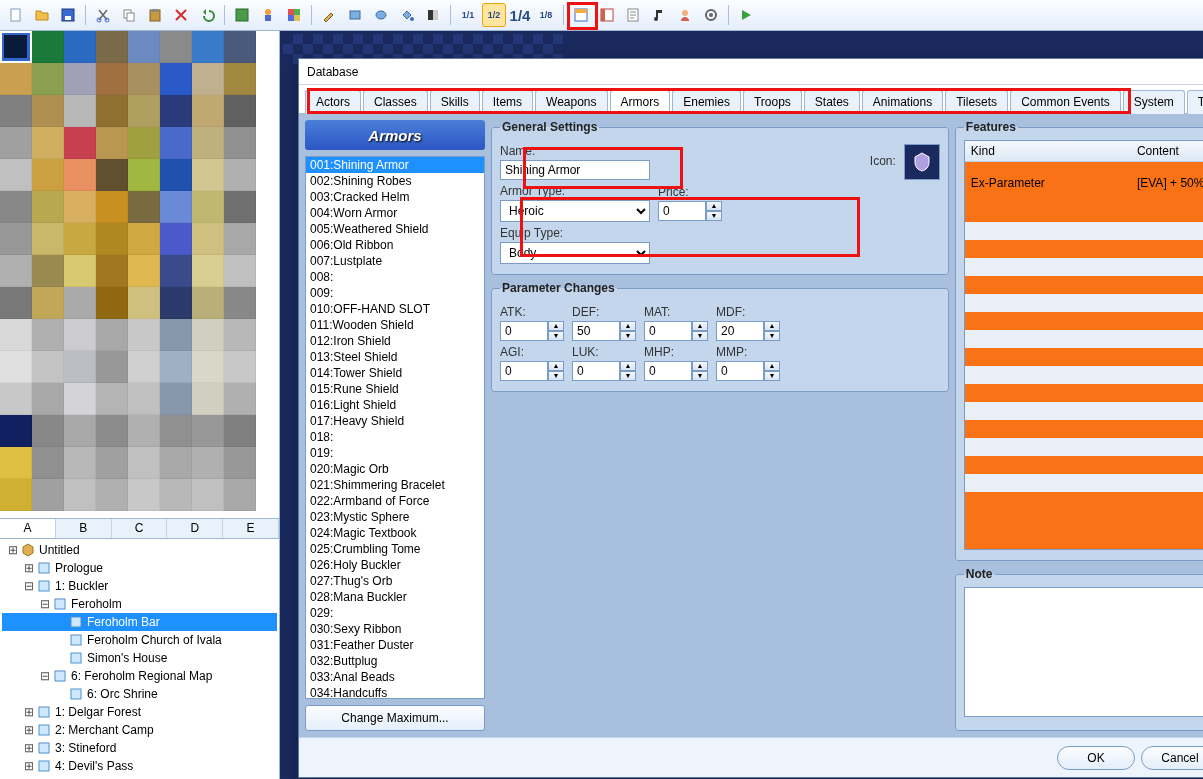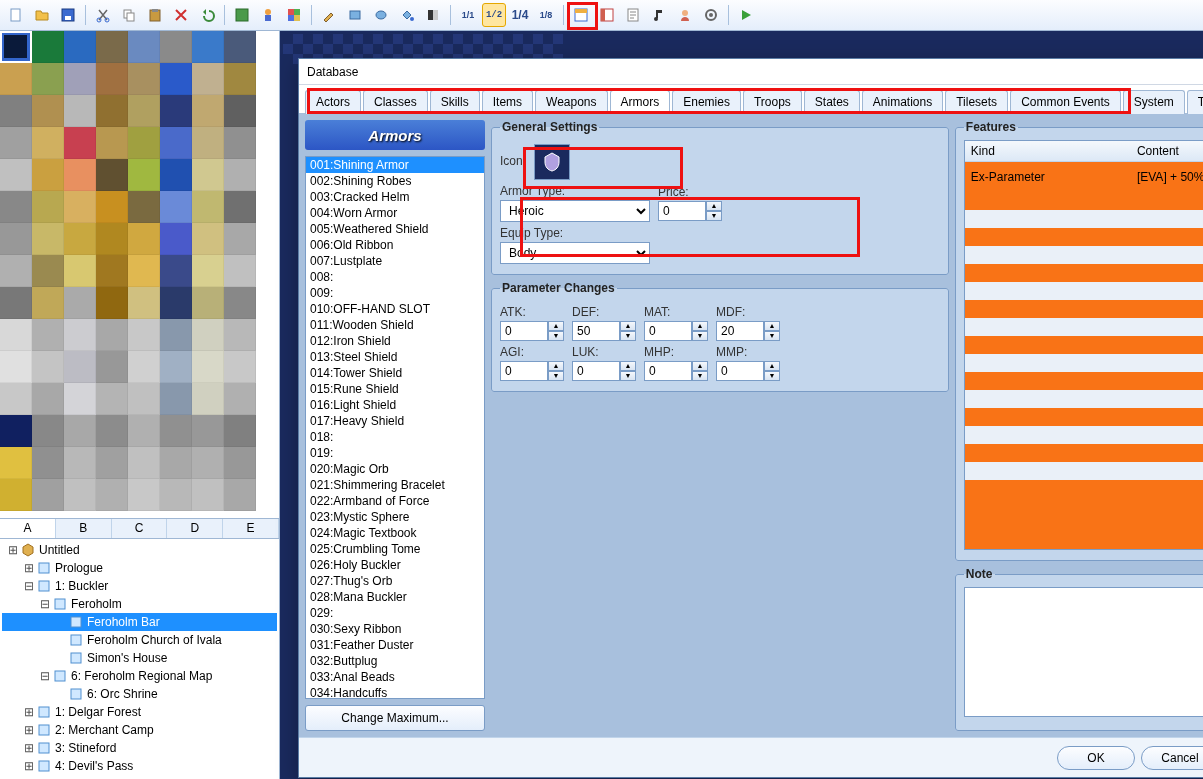--- a/index.html
+++ b/index.html
@@ -2,21 +2,21 @@
 <html><head>
 <meta charset="utf-8">
 <style>
 * { box-sizing: border-box; margin: 0; padding: 0; font-family: "Segoe UI", Tahoma, sans-serif; font-size: 12px; }
 body { background: #eef; width: 1203px; height: 779px; overflow: hidden; position: relative; }
 
 
 .toolbar { height: 31px; background: linear-gradient(#fcfdff, #e4eefb); border-bottom: 1px solid #9fb7d4; display: flex; align-items: center; padding: 0 4px; gap: 2px; }
 .tool-btn { width: 24px; height: 24px; display: flex; align-items: center; justify-content: center; border: 1px solid transparent; border-radius: 3px; cursor: pointer; }
 .tool-sep { width: 1px; height: 20px; background: #a8c0dd; margin: 0 3px; }
-.tool-btn.selected { background: #ffe6a0; border-color: #e5a700; font-family: Liberation Mono, monospace; }
+.tool-btn.selected { background: #ffe6a0; border-color: #e5a700; }
 .icon-sq { width: 16px; height: 16px; display: block; }
 
 
 .left-panel { position: absolute; left: 0; top: 31px; width: 280px; bottom: 0; background: #fff; border-right: 1px solid #9fb7d4; display: flex; flex-direction: column; }
 .tileset-area { flex: 0 0 488px; overflow: auto; background: #fff; border-bottom: 1px solid #9fb7d4; position: relative; }
 .tileset-grid { display: grid; grid-template-columns: repeat(8, 32px); grid-auto-rows: 32px; }
 .tile { width: 32px; height: 32px; border-right: 1px solid rgba(0,0,0,0.05); border-bottom: 1px solid rgba(0,0,0,0.05); }
 .tile.selected { outline: 2px solid #fff; outline-offset: -2px; box-shadow: inset 0 0 0 4px #3366cc; }
 .layer-tabs { height: 20px; display: flex; border-bottom: 1px solid #9fb7d4; background: #e9f1fb; }
 .layer-tab { flex: 1; text-align: center; border-right: 1px solid #c0d4ea; line-height: 18px; cursor: pointer; }
@@ -59,21 +59,21 @@
 .num-field { display: flex; }
 .num-field input { width: 48px; }
 .spinner { width: 16px; display: flex; flex-direction: column; }
 .spinner div { flex: 1; background: linear-gradient(#f5f8fc,#d8e4f2); border: 1px solid #7a9cc6; font-size: 7px; text-align: center; line-height: 7px; cursor: pointer;}
 .icon-slot { width: 36px; height: 36px; background: #1a2a5e; border: 1px solid #7a9cc6; display: flex; align-items: center; justify-content: center; }
 
 .feat-box { background: #f97316; border: 1px solid #7a9cc6; flex: 1; }
 .feat-header { display: flex; background: linear-gradient(#f4f8fc,#dce8f6); border-bottom: 1px solid #c0d4ea; }
 .feat-header div { flex: 1; padding: 3px 6px; }
 .feat-row { display: flex; }
-.feat-row div { flex: 1; padding: 8px 6px; }
+.feat-row div { flex: 1; padding: 14px 6px; }
 .feat-stripe:nth-child(odd) { background: #eaf0f8; }
 .feat-stripe { height: 18px; }
 
 .dlg-bottom { height: 40px; background: #eef4fb; border-top: 1px solid #c0d4ea; display: flex; justify-content: flex-end; align-items: center; gap: 6px; padding: 0 10px;}
 .dlg-btn { width: 78px; height: 24px; background: linear-gradient(#fcfdff,#e4eefb); border: 1px solid #7a9cc6; border-radius: 12px; cursor: pointer; text-align: center; }
 .dlg-btn.disabled { color: #999; }
 
 
 .hl-red { position: absolute; border: 3px solid #e11; pointer-events: none; z-index: 50; }
 </style>
@@ -172,21 +172,21 @@
     </div>
   <div class="tool-btn">
       <svg class="icon-sq" viewBox="0 0 16 16">
         <rect x="3" y="3" width="5" height="10" fill="#333"></rect>
         <rect x="8" y="3" width="5" height="10" fill="#ccc"></rect>
       </svg>
     </div>
   <div class="tool-sep"></div>
   <div class="tool-btn" style="font-size:9px;font-weight:bold;color:#2a4a8a">1/1</div>
   <div class="tool-btn selected" style="font-size:9px;font-weight:bold;color:#2a4a8a">1/2</div>
-  <div class="tool-btn" style="font-size:12px;font-weight:bold;color:#2a4a8a">1/4</div>
+  <div class="tool-btn" style="font-size:15px;font-weight:bold;color:#2a4a8a">1/4</div>
   <div class="tool-btn" style="font-size:9px;font-weight:bold;color:#2a4a8a">1/8</div>
   <div class="tool-sep"></div>
   <div class="tool-btn">
       <svg class="icon-sq" viewBox="0 0 16 16">
         <rect x="2" y="2" width="12" height="12" fill="#fff" stroke="#3a6ad0"></rect>
         <rect x="2" y="2" width="12" height="4" fill="#f0b040"></rect>
       </svg>
     </div>
   <div class="tool-btn">
       <svg class="icon-sq" viewBox="0 0 16 16">
@@ -544,20 +544,24 @@
           <div class="itemlist-row">033:Anal Beads</div>
           <div class="itemlist-row">034:Handcuffs</div>
         </div>
       <button class="change-max">Change Maximum...</button>
     </div>
 
     <div class="detail-col" style="flex:1.3">
       <fieldset>
         <legend>General Settings</legend>
         <div class="row">
+          <div style="flex:1">
+            <label class="lbl">Name:</label>
+            <input type="text" style="width: 150px;" value="Shining Armor">
+          </div>
           <div>
             <label class="lbl">Icon:</label>
           </div>
           <div class="icon-slot">
             <svg width="24" height="24" viewBox="0 0 24 24">
                 <path d="M12 3l7 4v5c0 5-3 8-7 9-4-1-7-4-7-9V7z" fill="#b0a0e0" stroke="#fff" stroke-width="1"></path>
               </svg>
           </div>
         </div>
         <div class="row">

